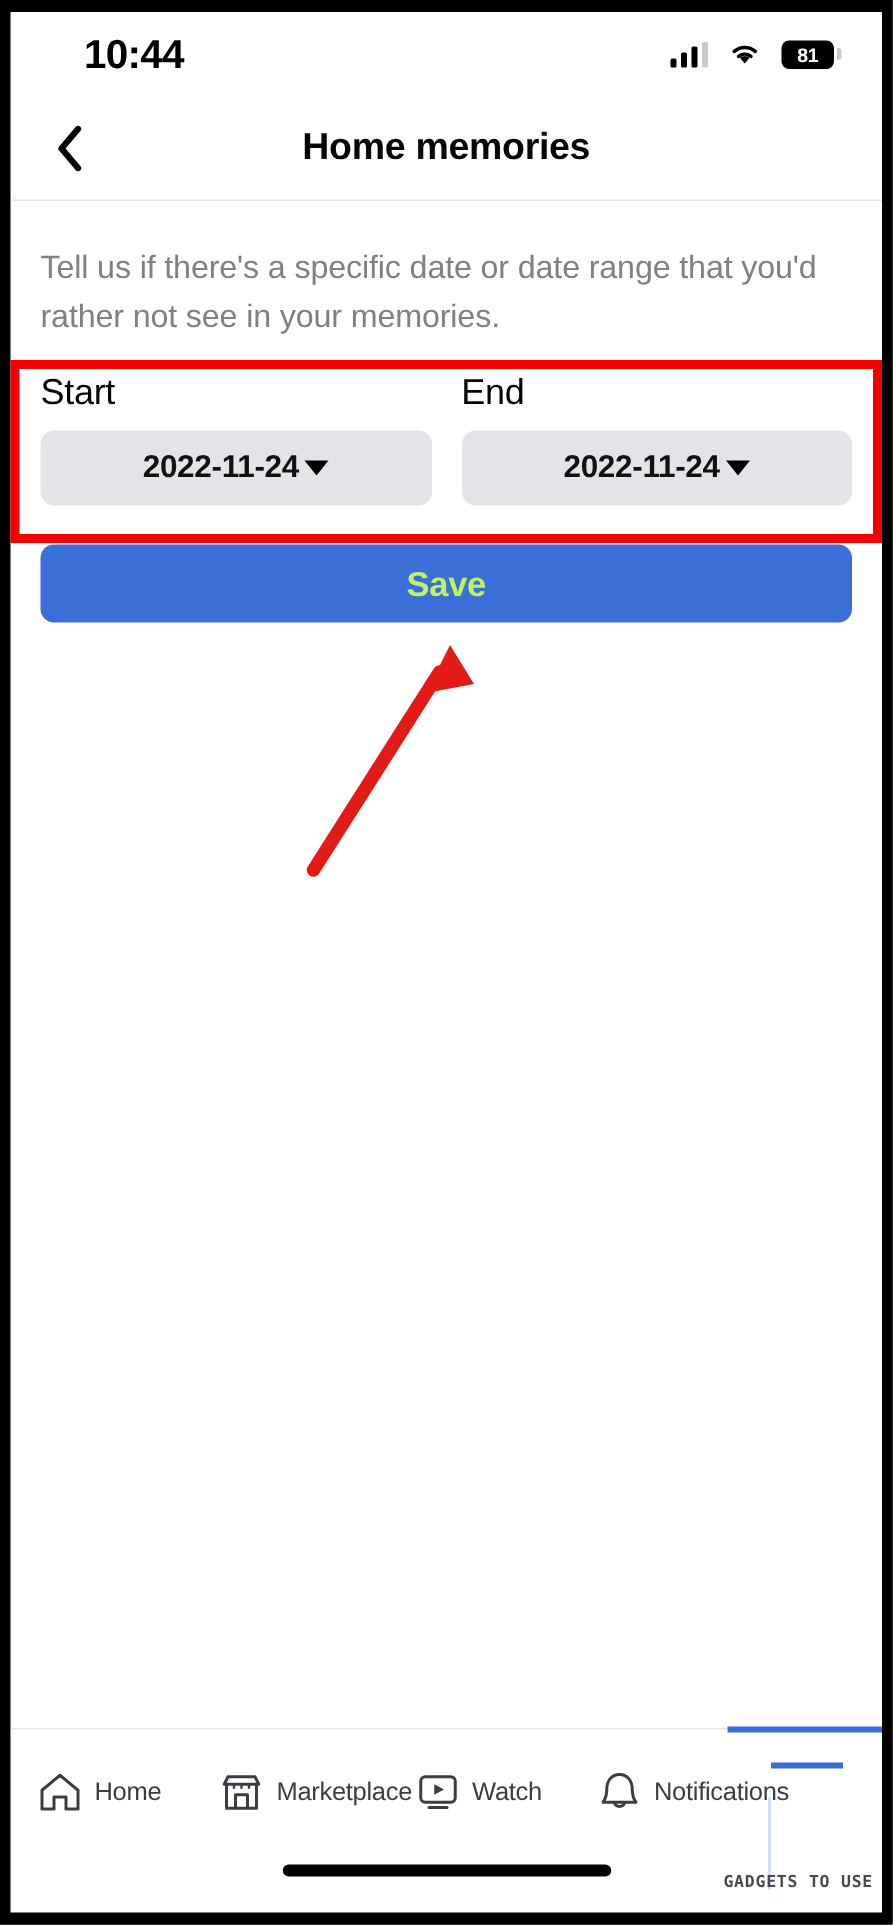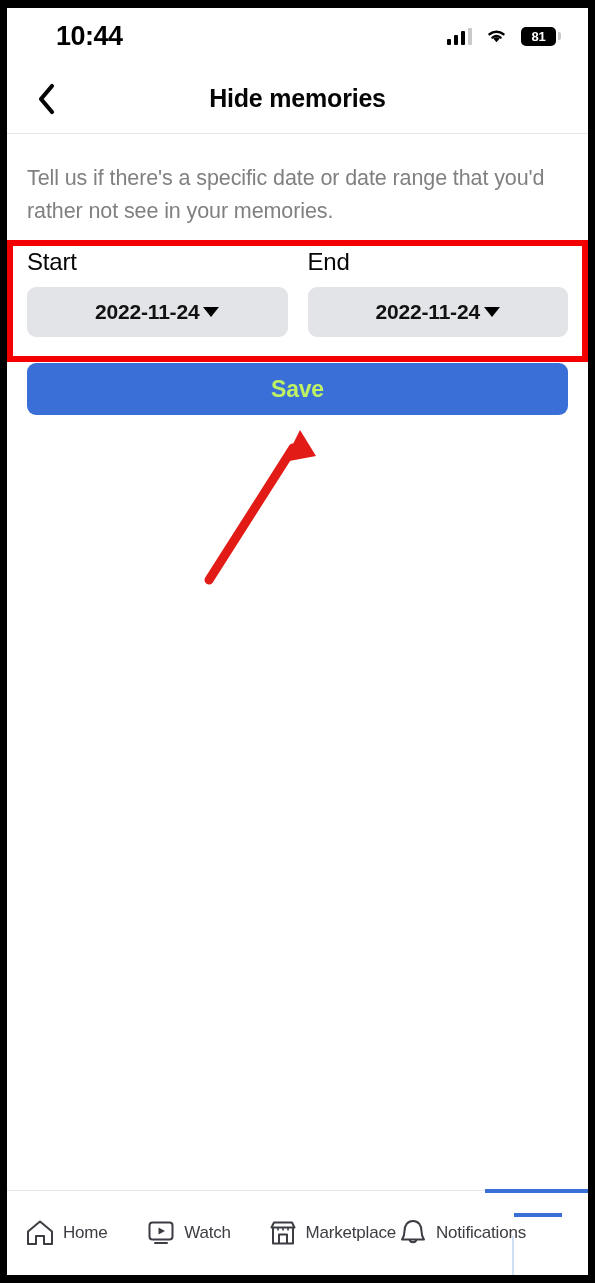--- a/index.html
+++ b/index.html
@@ -234,21 +234,21 @@
         </div>
       </div>
     </div>
 
     <div class="header">
       <div class="back-btn">
         <svg width="22" height="34" viewBox="0 0 22 34">
           <path d="M17 4 L6 17 L17 30" stroke="#050505" stroke-width="4.2" fill="none" stroke-linecap="round" stroke-linejoin="round"></path>
         </svg>
       </div>
-      <div class="header-title">Hide memories</div>
+      <div class="header-title">Home memories</div>
     </div>
 
     <div class="content">
       <div class="desc">Tell us if there's a specific date or date range that you'd rather not see in your memories.</div>
 
       <div class="date-section">
         <div class="date-col">
           <div class="date-label">Start</div>
           <div class="date-select">
             <div class="date-value">2022-11-24</div>
@@ -280,58 +280,62 @@
 
         <div class="tab">
           <div class="tab-icon">
             <svg width="32" height="32" viewBox="0 0 32 32">
               <path d="M4 14.5 L16 4.5 L28 14.5 L28 27 L20 27 L20 19 L12 19 L12 27 L4 27 Z" stroke="#3b3d42" stroke-width="2" fill="none" stroke-linejoin="round"></path>
             </svg>
           </div>
           <div class="tab-label">Home</div>
         </div>
 
-
-        <div class="tab">
-          <div class="tab-icon">
-            <svg width="32" height="32" viewBox="0 0 32 32">
-              <rect x="4.5" y="5.5" width="23" height="17" rx="3" stroke="#3b3d42" stroke-width="2" fill="none"></rect>
-              <path d="M13.5 10.5 L20 14 L13.5 17.5 Z" fill="#3b3d42"></path>
-              <line x1="10" y1="26" x2="22" y2="26" stroke="#3b3d42" stroke-width="2" stroke-linecap="round"></line>
-            </svg>
-          </div>
-          <div class="tab-label">Watch</div>
-        </div>
 
         <div class="tab">
           <div class="tab-icon">
             <svg width="32" height="32" viewBox="0 0 32 32">
               <path d="M4.5 10.5 L7 5.5 L25 5.5 L27.5 10.5 Z" stroke="#3b3d42" stroke-width="2" fill="none" stroke-linejoin="round"></path>
               <path d="M6 10.5 L6 26.5 L26 26.5 L26 10.5" stroke="#3b3d42" stroke-width="2" fill="none" stroke-linejoin="round"></path>
               <path d="M12 26.5 L12 17.5 L20 17.5 L20 26.5" stroke="#3b3d42" stroke-width="2" fill="none" stroke-linejoin="round"></path>
               <line x1="11" y1="10.5" x2="11" y2="13.5" stroke="#3b3d42" stroke-width="1.6"></line>
               <line x1="16" y1="10.5" x2="16" y2="13.5" stroke="#3b3d42" stroke-width="1.6"></line>
               <line x1="21" y1="10.5" x2="21" y2="13.5" stroke="#3b3d42" stroke-width="1.6"></line>
             </svg>
           </div>
           <div class="tab-label">Marketplace</div>
         </div>
 
         <div class="tab">
           <div class="tab-icon">
             <svg width="32" height="32" viewBox="0 0 32 32">
+              <rect x="4.5" y="5.5" width="23" height="17" rx="3" stroke="#3b3d42" stroke-width="2" fill="none"></rect>
+              <path d="M13.5 10.5 L20 14 L13.5 17.5 Z" fill="#3b3d42"></path>
+              <line x1="10" y1="26" x2="22" y2="26" stroke="#3b3d42" stroke-width="2" stroke-linecap="round"></line>
+            </svg>
+          </div>
+          <div class="tab-label">Watch</div>
+        </div>
+
+        <div class="tab">
+          <div class="tab-icon">
+            <svg width="32" height="32" viewBox="0 0 32 32">
               <path d="M16 4 C10.5 4 7.5 8.5 7.5 14 C7.5 19 6 21 5 22.5 L27 22.5 C26 21 24.5 19 24.5 14 C24.5 8.5 21.5 4 16 4 Z" stroke="#3b3d42" stroke-width="2" fill="none" stroke-linejoin="round"></path>
               <path d="M12.5 22.5 a3.6 3.6 0 0 0 7 0" stroke="#3b3d42" stroke-width="2" fill="none"></path>
             </svg>
           </div>
           <div class="tab-label">Notifications</div>
         </div>
 
       </div>
 
+      <div class="home-indicator-area">
+        <div class="home-indicator"></div>
+        <div class="watermark">GADGETS TO USE</div>
+      </div>
     </div>
 
   </div>
 
   <div class="redbox"></div>
   <svg class="red-arrow" viewBox="0 0 595 1283">
     <line x1="209" y1="580" x2="293" y2="448" stroke="#e21b17" stroke-width="9" stroke-linecap="round"></line>
     <path d="M300 430 L284 462 L316 456 Z" fill="#e21b17"></path>
   </svg>
 </div>

